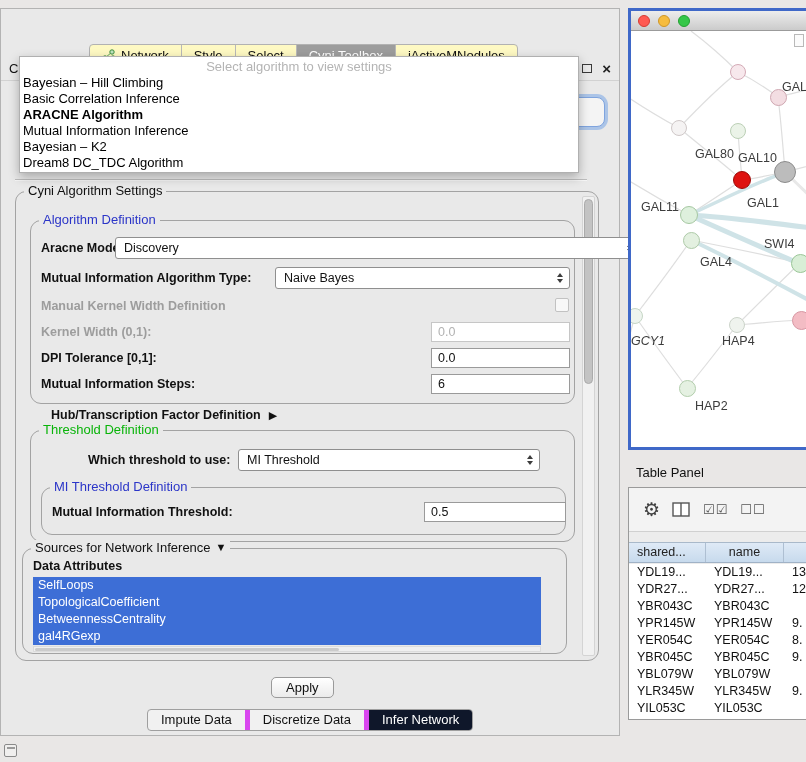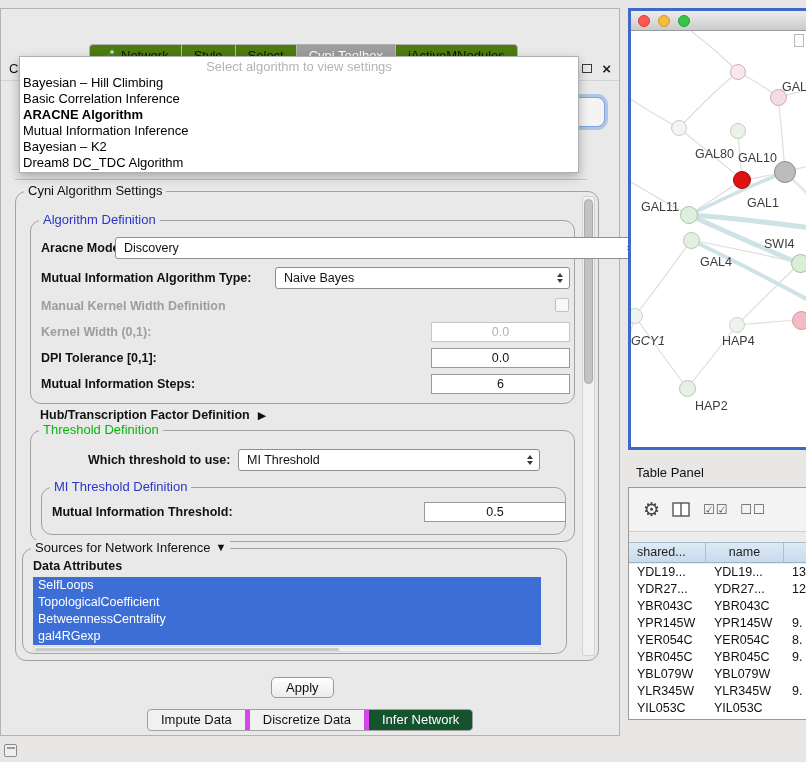--- a/index.html
+++ b/index.html
@@ -24,21 +24,21 @@
   .cp-titlebar .spacer { flex:1; }
   .float-icon {
     width:10px; height:9px; border:1.5px solid #3a3a3a; margin-right:10px; background:#e9e9e9;
   }
   .close-icon { font-size:15px; font-weight:bold; color:#222; line-height:14px; }
 
   
   .tabs {
     position:absolute; left:88px; top:35px; height:22px;
     display:flex; border:1px solid #b2b2b2; border-radius:4px; overflow:hidden;
-    background:#4d7c0f; z-index:2;text-decoration:underline;
+    background:#fef9c3; z-index:2;text-decoration:underline;
   }
   .tab {
     display:flex; align-items:center; gap:5px; padding:0 12px;
     font-size:13px; border-right:1px solid #b8b8b8; white-space:nowrap;
   }
   .tab:last-child { border-right:none; }
   .tab.active { background:#9d9d9d; color:#fff; }
 
   
   .popup {
@@ -78,21 +78,21 @@
     position:absolute; height:22px; background:#fff;
     border:1px solid #8f8f8f; border-radius:3px;
     font-size:12.5px; display:flex; align-items:center; padding:0 20px 0 8px;
   }
   .combo .arrows { position:absolute; right:6px; top:50%; transform:translateY(-50%); display:flex; flex-direction:column; gap:2px; }
   .arr-up { width:0;height:0;border-left:3.5px solid transparent;border-right:3.5px solid transparent;border-bottom:4px solid #3c3c3c; }
   .arr-dn { width:0;height:0;border-left:3.5px solid transparent;border-right:3.5px solid transparent;border-top:4px solid #3c3c3c; }
 
   .tinput {
     position:absolute; height:20px; line-height:18px; background:#fff;
-    border:1px solid #9a9a9a; font-size:12.5px; text-align:center; padding:0 6px;
+    border:1px solid #9a9a9a; font-size:12.5px; text-align:left; padding:0 6px;
   }
   .tinput.dis { color:#b2b2b2; border-color:#c6c6c6; }
 
   .cbox {
     position:absolute; width:14px; height:14px; background:#f8f8f8;
     border:1px solid #c2c2c2; border-radius:2px;
   }
 
   .tri { font-size:11px; line-height:11px; color:#111; }
 
@@ -118,21 +118,21 @@
     border:1px solid #9a9a9a; border-radius:5px;
     font-size:13px; display:flex; align-items:center; justify-content:center;
   }
 
   .seg {
     position:absolute; height:22px; display:flex;
     border:1px solid #9f9f9f; border-radius:4px; overflow:hidden; background:#f1f1f1;
   }
   .seg-item { padding:0 13px; line-height:20px; font-size:13px; border-right:5px solid #d946ef; white-space:nowrap; }
   .seg-item:last-child { border-right:none; }
-  .seg-item.active { background:#14532d; color:#fff; }
+  .seg-item.active { background:#0f172a; color:#fff; }
 
   
   #net-window {
     position:absolute; left:628px; top:8px; width:212px; height:442px;
     border:3px solid #3f68c8; background:#fff;
   }
   .nw-titlebar {
     height:20px; background:linear-gradient(#ededed,#cbcbcb);
     border-bottom:1px solid #9b9b9b;
     display:flex; align-items:center; gap:8px; padding:0 7px;
@@ -272,21 +272,21 @@
       <span class="lbl dis" style="left:10px; top:104px;">Kernel Width (0,1):</span>
       <span class="tinput dis" style="left:400px; top:101px; width:139px;">0.0</span>
 
       <span class="lbl" style="left:10px; top:130px;">DPI Tolerance [0,1]:</span>
       <span class="tinput" style="left:400px; top:127px; width:139px;">0.0</span>
 
       <span class="lbl" style="left:10px; top:156px;">Mutual Information Steps:</span>
       <span class="tinput" style="left:400px; top:153px; width:139px;">6</span>
     </div>
 
-    <span class="lbl" style="left:24px; top:216px; display:flex; gap:8px; align-items:center;">
+    <span class="lbl" style="left:35px; top:216px; display:flex; gap:8px; align-items:center;">
       <span>Hub/Transcription Factor Definition</span>
       <span class="tri">▶</span>
     </span>
 
     <div class="gbox" style="left:14px; top:238px; width:545px; height:112px;">
       <span class="gtitle t-green">
         <span>Threshold Definition</span>
       </span>
 
       <span class="lbl" style="left:57px; top:22px;">Which threshold to use:</span>

